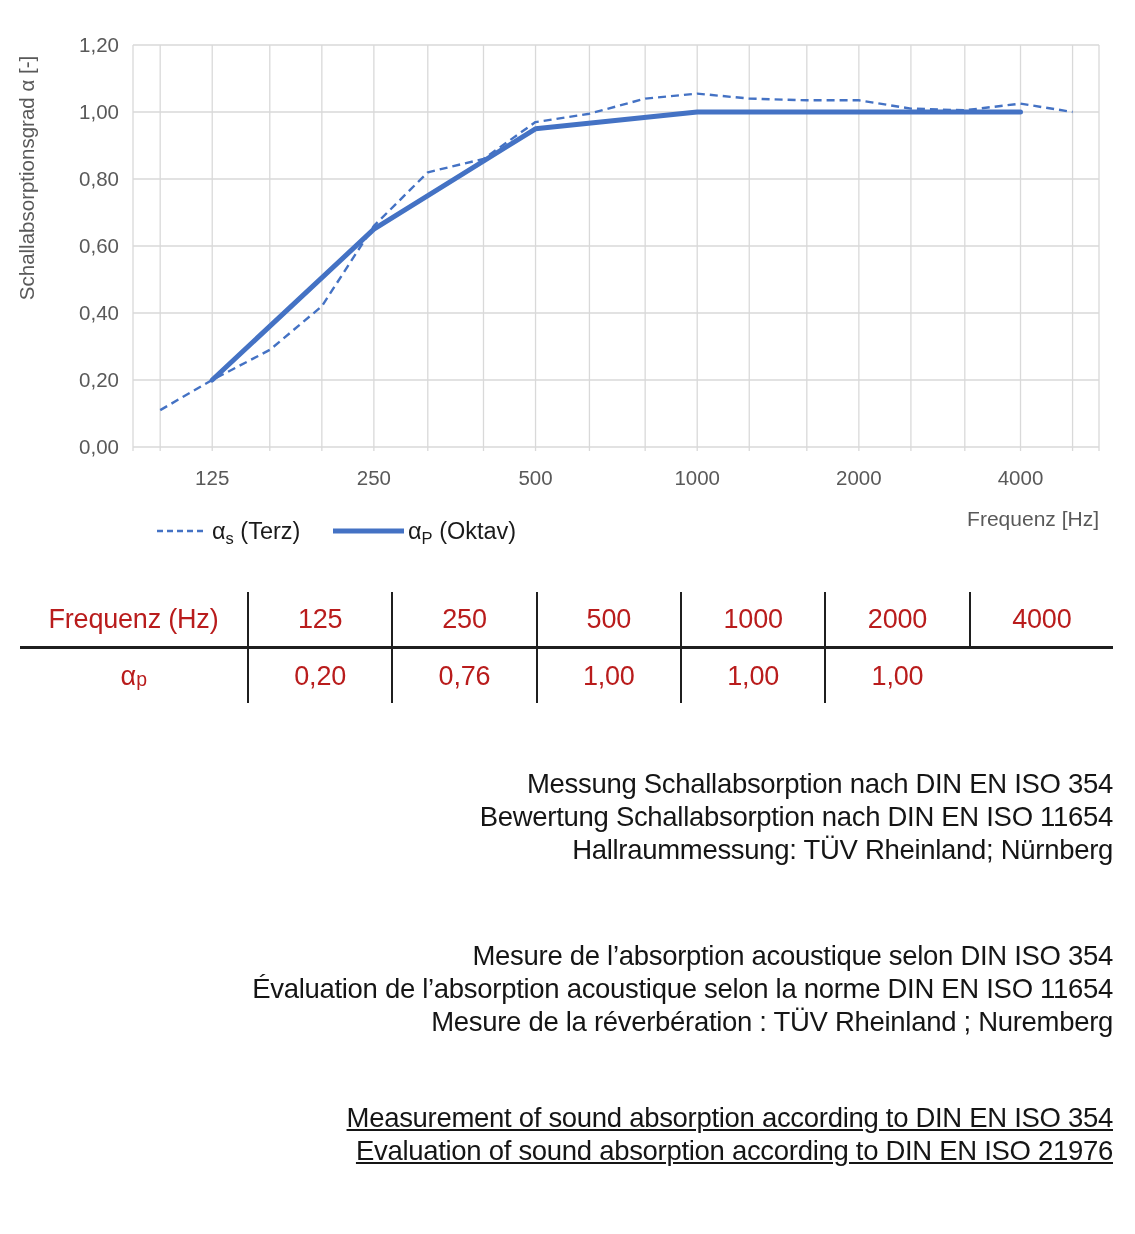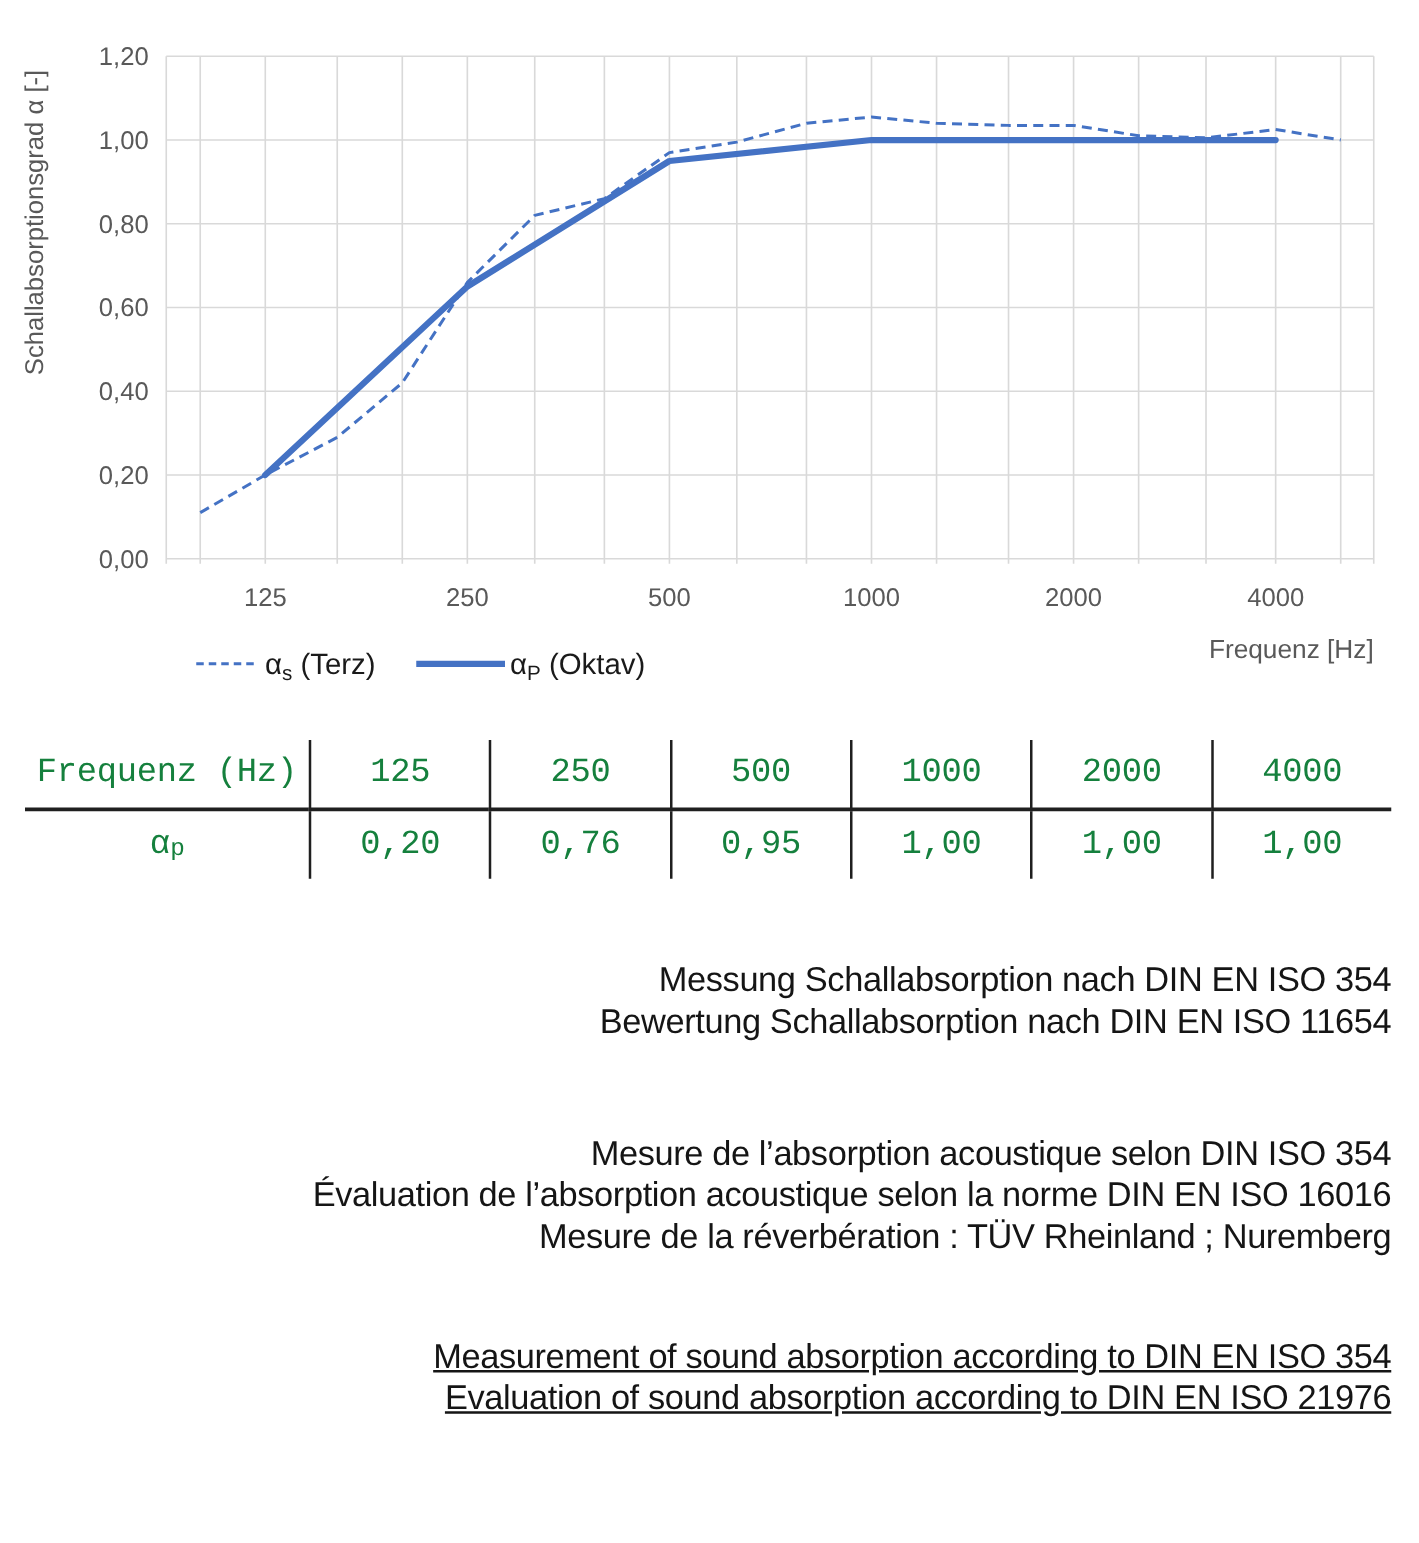--- a/index.html
+++ b/index.html
@@ -12,22 +12,21 @@
   #chart{display:block;width:1135px;height:560px;}
   svg text{font-family:"Liberation Sans", sans-serif;}
 
   
   .abs-table{
     margin:32px 22px 0 20px;
     display:grid;
     grid-template-columns:227px repeat(6,1fr);
     font-size:27px;
     letter-spacing:-0.2px;
-    color:#15803d;
-    font-family:Liberation Mono, monospace;
+    color:#b91c1c;
   }
   .abs-table .cell{
     height:54px;
     display:flex;align-items:center;justify-content:center;
     white-space:nowrap;
   }
   .abs-table .cell.vline{border-left:2px solid #1f1f1f;}
   .abs-table .cell.head{border-bottom:3px solid #1f1f1f;}
   .abs-table sub{
     font-size:0.72em;
@@ -132,34 +131,34 @@
     <div class="cell head vline">1000</div>
     <div class="cell head vline">2000</div>
     <div class="cell head vline">4000</div>
 
     <div class="cell">
       <span>α</span>
         <sub>p</sub>
     </div>
     <div class="cell vline">0,20</div>
     <div class="cell vline">0,76</div>
-    <div class="cell vline">0,95</div>
     <div class="cell vline">1,00</div>
     <div class="cell vline">1,00</div>
     <div class="cell vline">1,00</div>
   </div>
 
   <section class="notes">
     <div class="notes-block" id="notes-de">
       <div class="note-line">Messung Schallabsorption nach DIN EN ISO 354</div>
       <div class="note-line">Bewertung Schallabsorption nach DIN EN ISO 11654</div>
+      <div class="note-line">Hallraummessung: TÜV Rheinland; Nürnberg</div>
     </div>
     <div class="notes-block" id="notes-fr">
       <div class="note-line">Mesure de l’absorption acoustique selon DIN ISO 354</div>
-      <div class="note-line">Évaluation de l’absorption acoustique selon la norme DIN EN ISO 16016</div>
+      <div class="note-line">Évaluation de l’absorption acoustique selon la norme DIN EN ISO 11654</div>
       <div class="note-line">Mesure de la réverbération : TÜV Rheinland ; Nuremberg</div>
     </div>
     <div class="notes-block" id="notes-en">
       <div class="note-line">Measurement of sound absorption according to DIN EN ISO 354</div>
       <div class="note-line">Evaluation of sound absorption according to DIN EN ISO 21976</div>
     </div>
   </section>
 
 </main>
 

